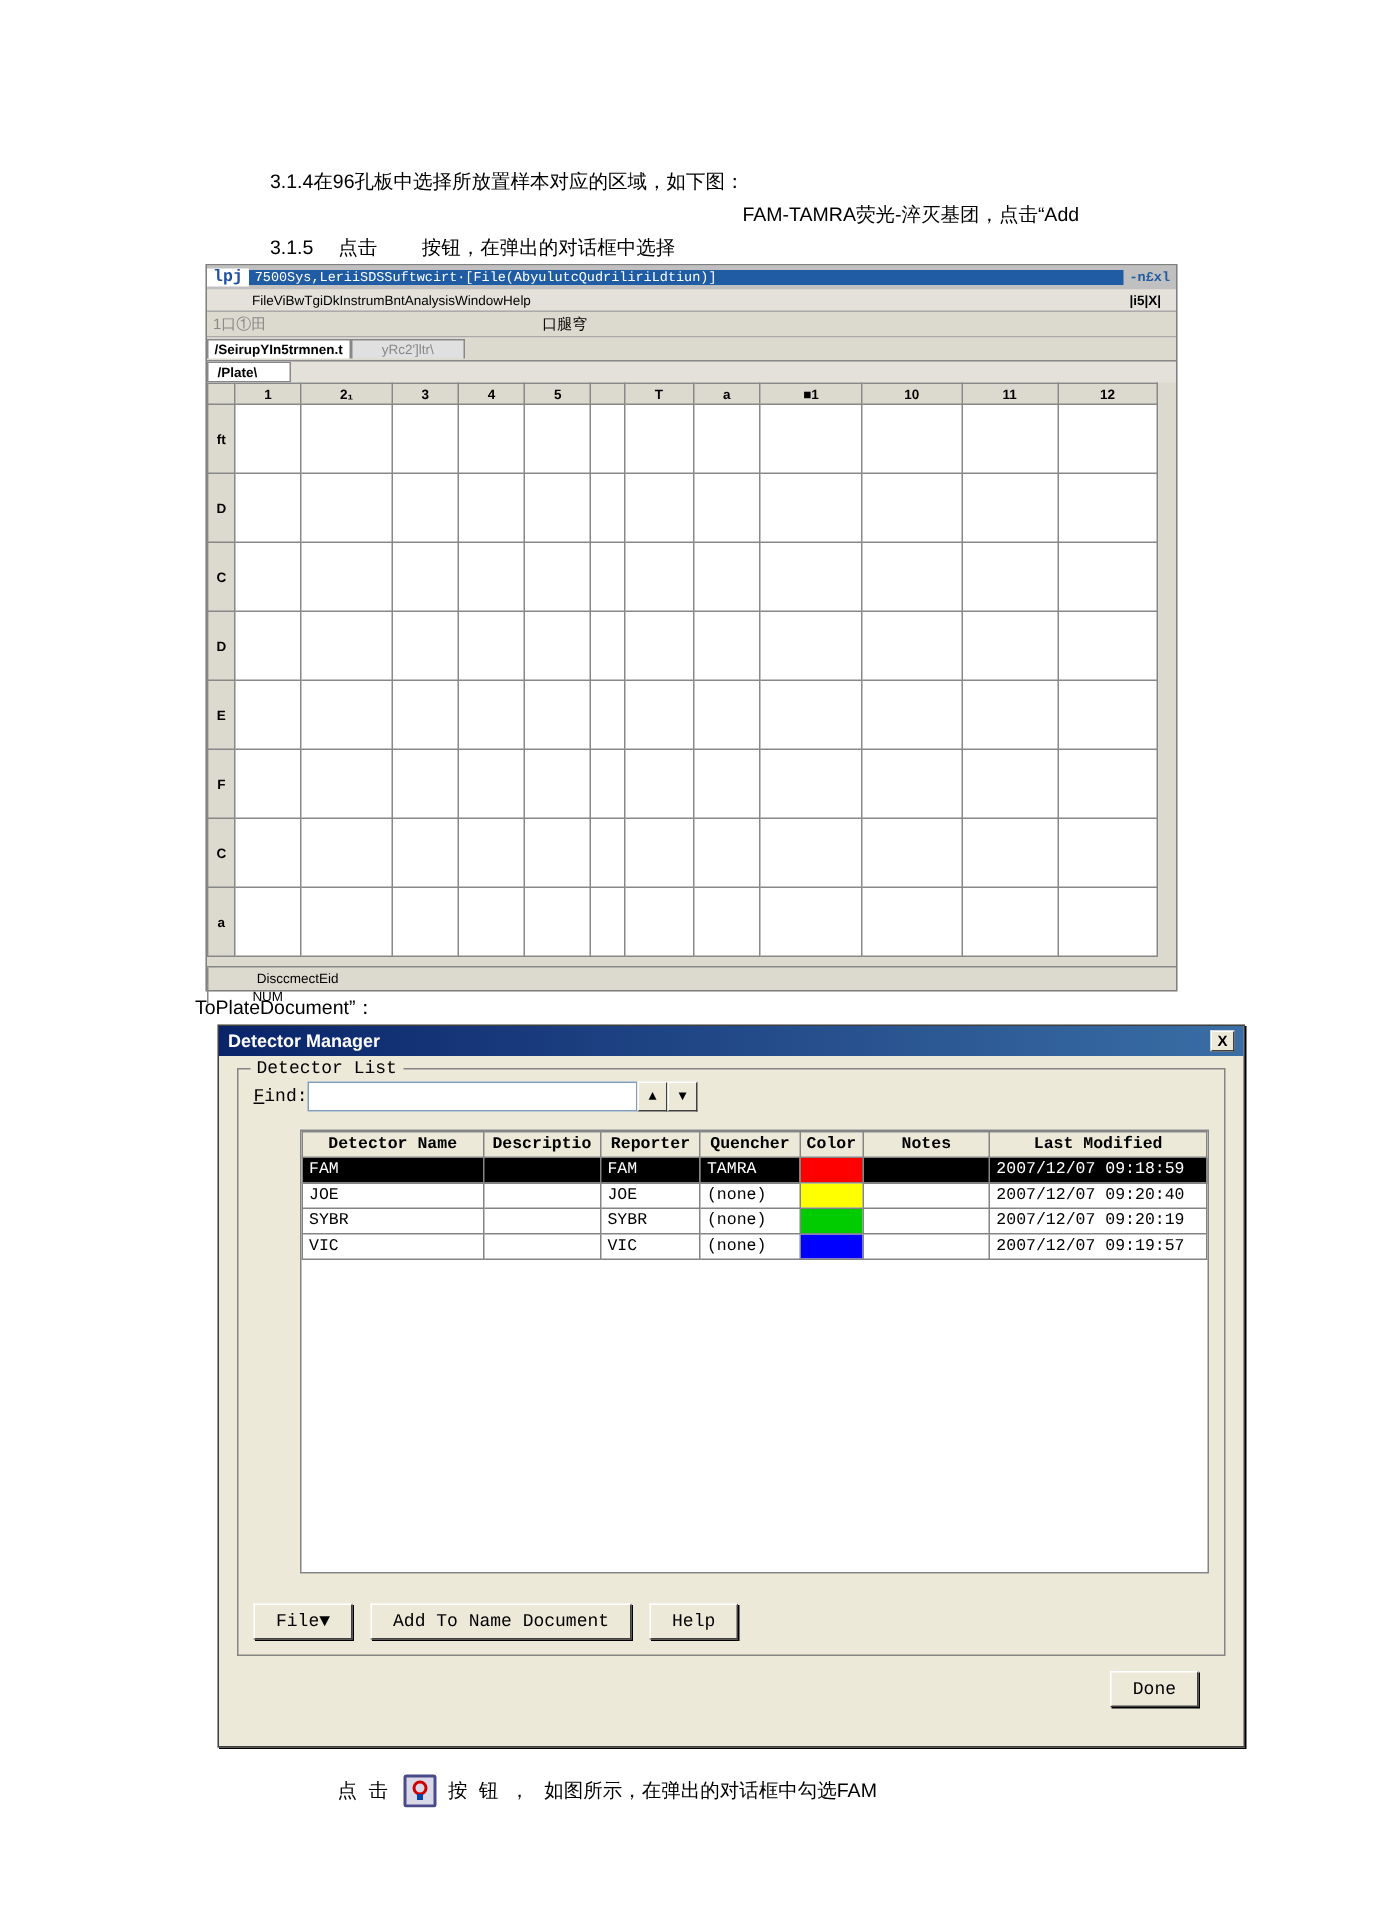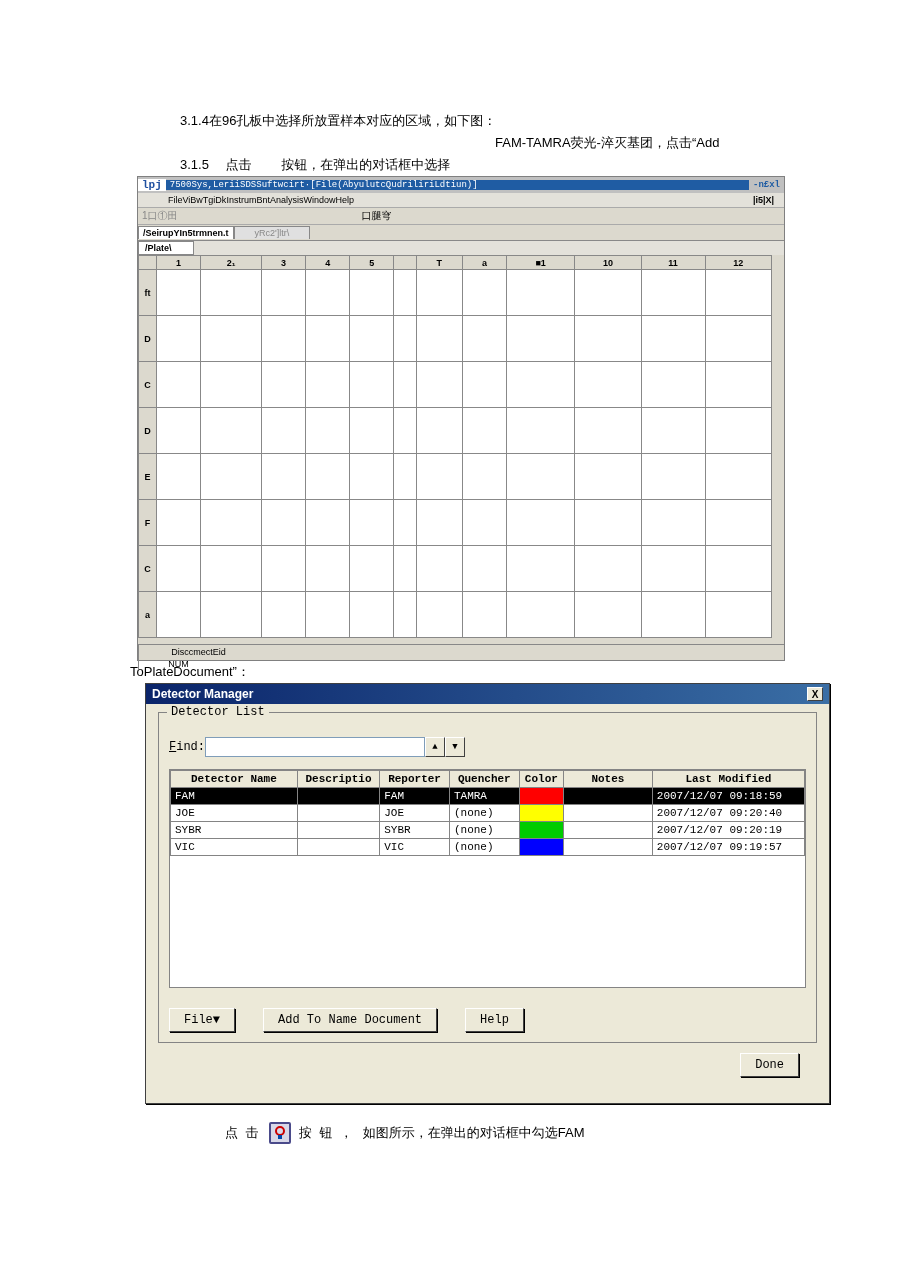--- a/index.html
+++ b/index.html
@@ -39,32 +39,32 @@
     .statusbar .sb-num { width: 80px; border-left: 1px solid #888; text-align: center; padding-top: 2px; }
     .statusbar .sb-end { width: 20px; border-left: 1px solid #888; }
     
     
     .dialog { border: 1px solid #404040; margin: 0 90px 0 145px; background: #ece9d8; box-shadow: 1px 1px 0 #000; }
     .dialog-title { background: linear-gradient(to right, #0a246a, #3a6ea5); color: #fff; font-weight: bold; padding: 3px 6px; font-size: 12px; display: flex; justify-content: space-between; align-items: center; }
     .dialog-title .close-x { background: #ece9d8; color: #000; width: 16px; height: 14px; text-align: center; font-size: 10px; line-height: 14px; border: 1px solid #fff; border-right-color: #404040; border-bottom-color: #404040; font-weight: bold; }
     .dialog-body { padding: 8px 12px 12px 12px; font-family: "Courier New", monospace; font-size: 12px; }
     .fieldset { border: 1px solid #848484; padding: 8px 10px 10px 10px; position: relative; }
     .fieldset-legend { position: absolute; top: -8px; left: 8px; background: #ece9d8; padding: 0 4px; font-size: 12px; }
-    .find-row { display: flex; align-items: center; gap: 0; margin-bottom: 12px; margin-top: 16px; }
+    .find-row { display: flex; align-items: center; gap: 0; margin-bottom: 12px; }
     .find-row .find-label { font-size: 12px; }
     .find-row .find-input { width: 220px; height: 20px; border: 1px solid #7f9db9; background: #fff; }
     .find-row .arrow-btn { width: 20px; height: 20px; border: 1px solid #404040; border-top-color: #fff; border-left-color: #fff; background: #ece9d8; text-align: center; font-size: 9px; line-height: 18px; }
-    .det-table-wrap { border: 1px solid #848484; background: #fff; height: 219px; overflow: hidden; }
+    .det-table-wrap { border: 1px solid #848484; background: #fff; height: 296px; overflow: hidden; margin-left: 31px; }
     .det-table { border-collapse: collapse; width: 100%; font-size: 11px; }
     .det-table th { border: 1px solid #848484; background: #ece9d8; padding: 2px 4px; font-weight: bold; text-align: center; }
     .det-table td { border: 1px solid #848484; padding: 2px 4px; height: 16px; }
     .det-table .sel-row td { background: #000; color: #fff; }
     .det-table .color-cell { padding: 0; }
     .color-cell div { width: 100%; height: 16px; }
-    .btn-row { display: flex; gap: 28px; margin-top: 20px; }
+    .btn-row { display: flex; gap: 12px; margin-top: 20px; }
     .btn { border: 1px solid #404040; border-top-color: #fff; border-left-color: #fff; background: #ece9d8; padding: 4px 14px; font-family: "Courier New", monospace; font-size: 12px; box-shadow: 1px 1px 0 #000; }
     .done-row { text-align: right; padding: 10px 18px 14px 0; }
     
     
     .bottom-row { display: flex; align-items: center; justify-content: flex-start; gap: 8px; margin-left: 225px; margin-top: 18px; font-size: 13px; letter-spacing: 2px; }
     .icon-box { width: 22px; height: 22px; border: 2px solid #4a4a8a; background: #d8d8e8; display: inline-flex; align-items: center; justify-content: center; border-radius: 2px; }
     .icon-box svg { width: 16px; height: 16px; }
   </style>
 </head>
 <body>

